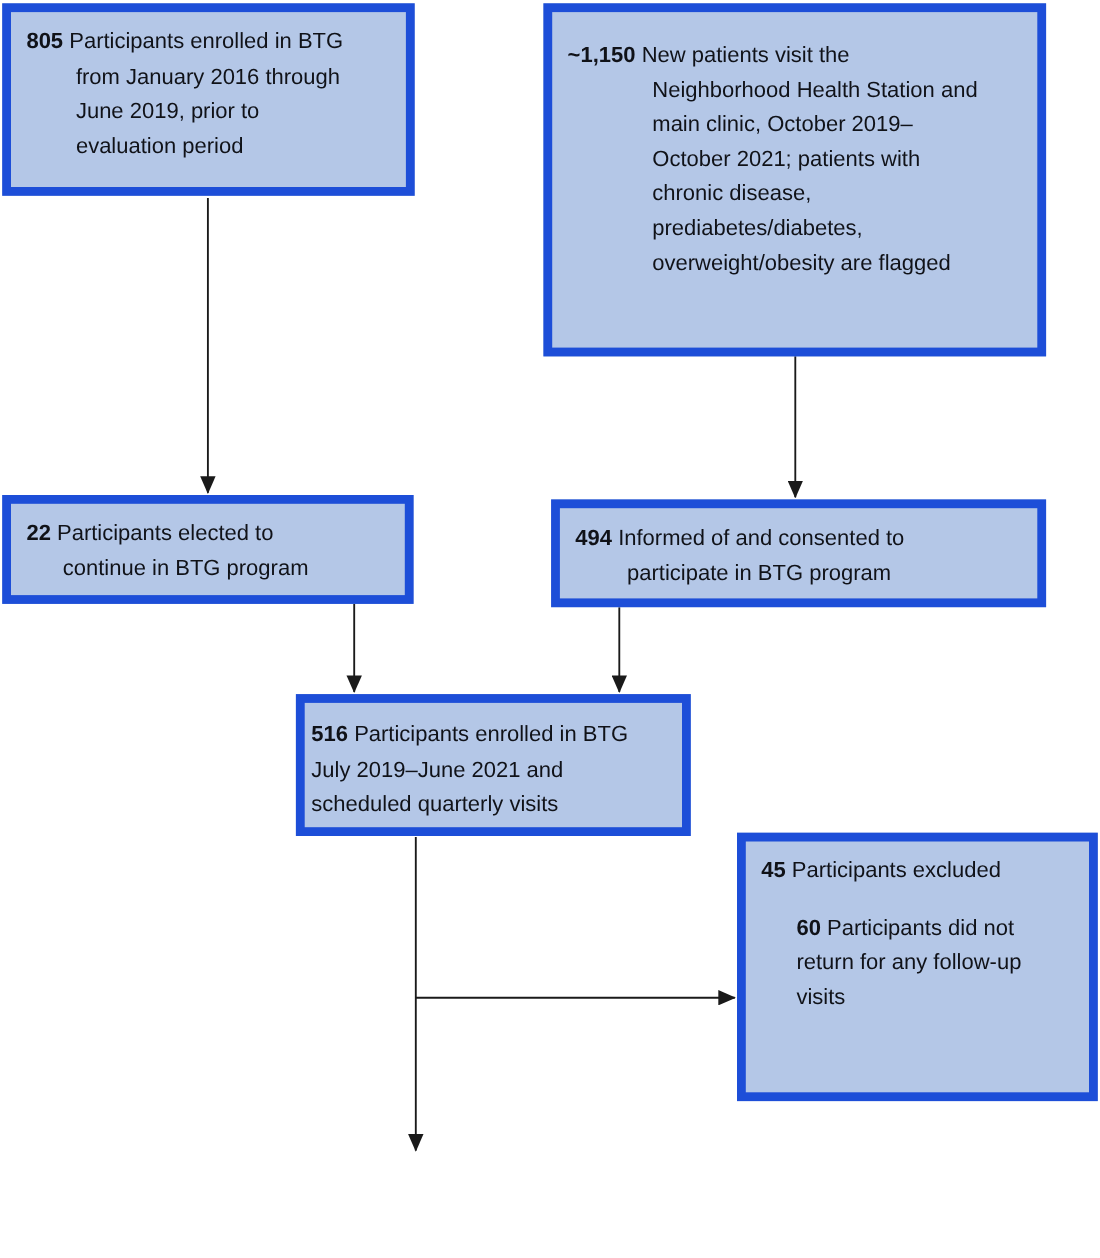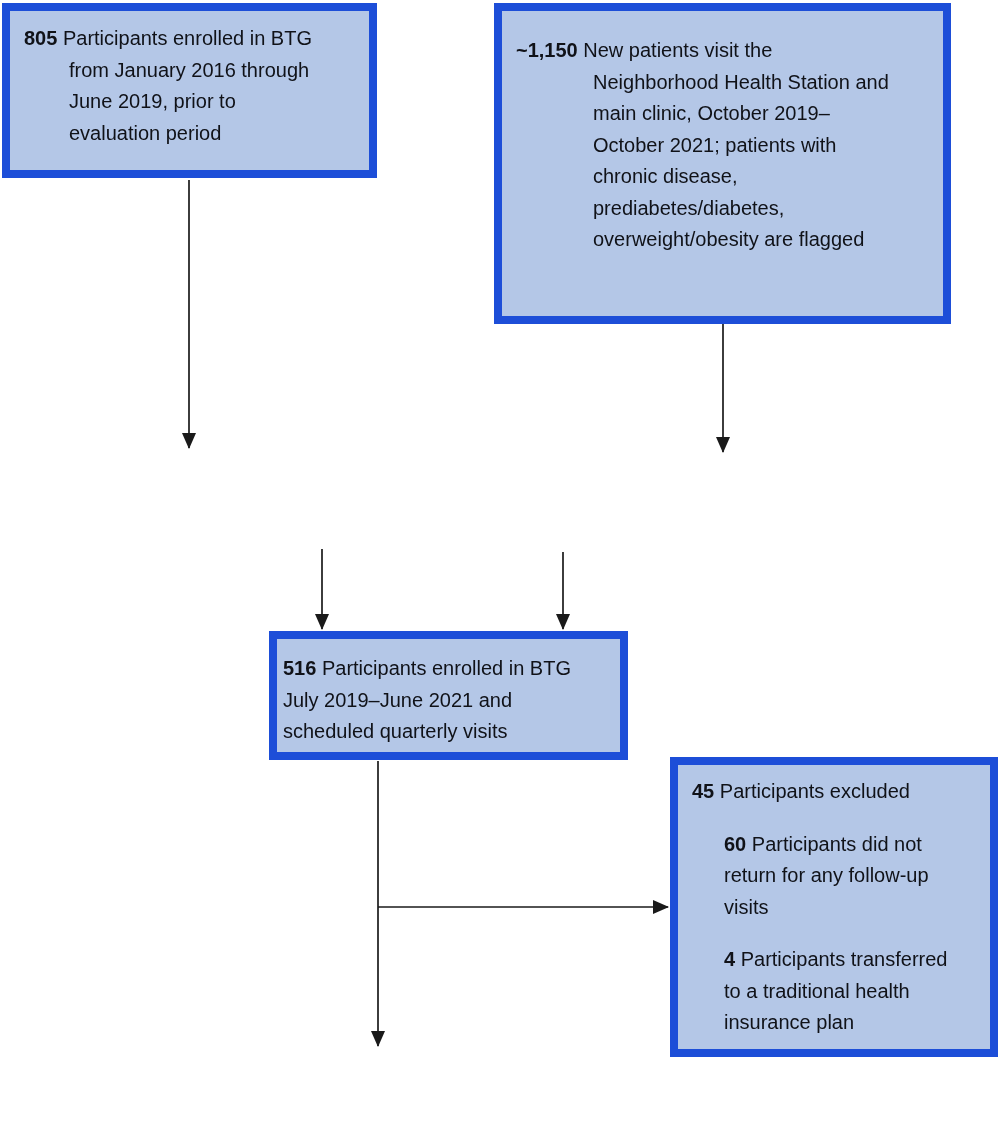--- a/index.html
+++ b/index.html
@@ -36,21 +36,21 @@
   
   .b-prior    { left: 2px;   top: 3px;    width: 375px; height: 175px; padding: 12px 14px; }
   .b-prior p  { --indent: 45px; }
   .b-new      { left: 494px; top: 3px;    width: 457px; height: 321px; padding: 24px 14px; }
   .b-new p    { --indent: 77px; }
   .b-cont     { left: 2px;   top: 450px;  width: 374px; height: 99px;  padding: 12px 14px; }
   .b-cont p   { --indent: 33px; }
   .b-consent  { left: 501px; top: 454px;  width: 450px; height: 98px;  padding: 12px 14px; }
   .b-consent p{ --indent: 47px; }
   .b-enroll   { left: 269px; top: 631px;  width: 359px; height: 129px; padding: 14px 6px; text-align: left; }
-  .b-excl     { left: 670px; top: 757px;  width: 328px; height: 300px; padding: 11px 14px; }
+  .b-excl     { left: 670px; top: 757px;  width: 328px; height: 244px; padding: 11px 14px; }
   .b-excl .sub{ margin-left: 32px; margin-top: 21px; }
   .b-final    { left: 108px; top: 1048px; width: 377px; height: 94px;  padding: 12px 10px 12px 14px; }
   .b-final p  { --indent: 54px; }
 </style>
 </head>
 <body>
 
 <div class="stage">
 
   <svg class="arrows" viewBox="0 0 1000 1144" xmlns="http://www.w3.org/2000/svg">
@@ -79,32 +79,37 @@
   <div class="box b-new">
     <p class="hang"><span class="num">~1,150</span> <span class="lines">New patients visit the
 Neighborhood Health Station and
 main clinic, October 2019–
 October 2021; patients with
 chronic disease,
 prediabetes/diabetes,
 overweight/obesity are flagged</span></p>
   </div>
 
+  <div class="box b-cont">
+    <p class="hang"><span class="num">22</span> <span class="lines">Participants elected to
+continue in BTG program</span></p>
+  </div>
 
+  <div class="box b-consent">
+    <p class="hang"><span class="num">494</span> <span class="lines">Informed of and consented to
+participate in BTG program</span></p>
+  </div>
 
   <div class="box b-enroll">
     <p><span class="num">516</span> <span class="lines">Participants enrolled in BTG
 July 2019–June 2021 and
 scheduled quarterly visits</span></p>
   </div>
 
   <div class="box b-excl">
     <p><span class="num">45</span> <span>Participants excluded</span></p>
     <p class="sub"><span class="num">60</span> <span class="lines">Participants did not
 return for any follow-up
 visits</span></p>
-    <p class="sub"><span class="num">4</span> <span class="lines">Participants transferred
-to a traditional health
-insurance plan</span></p>
   </div>
 
 
 </div>
 
 </body></html>

